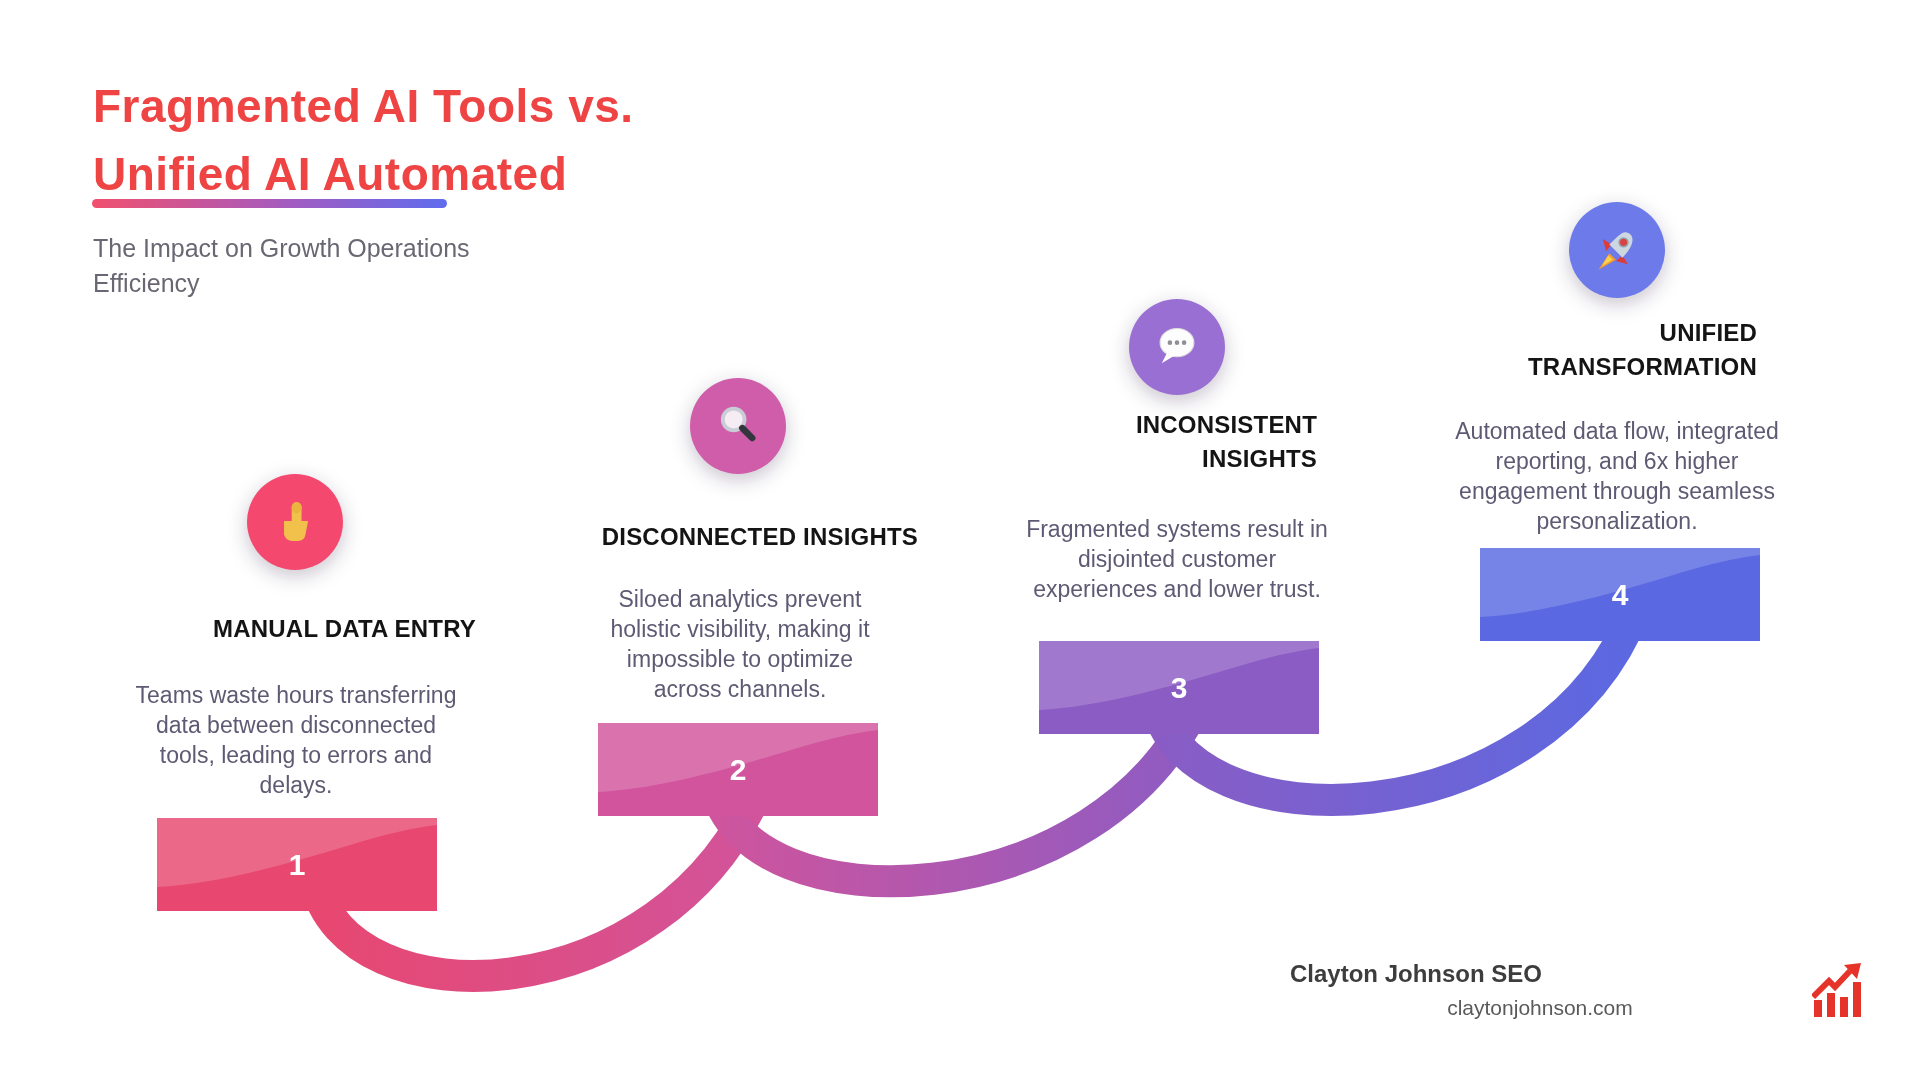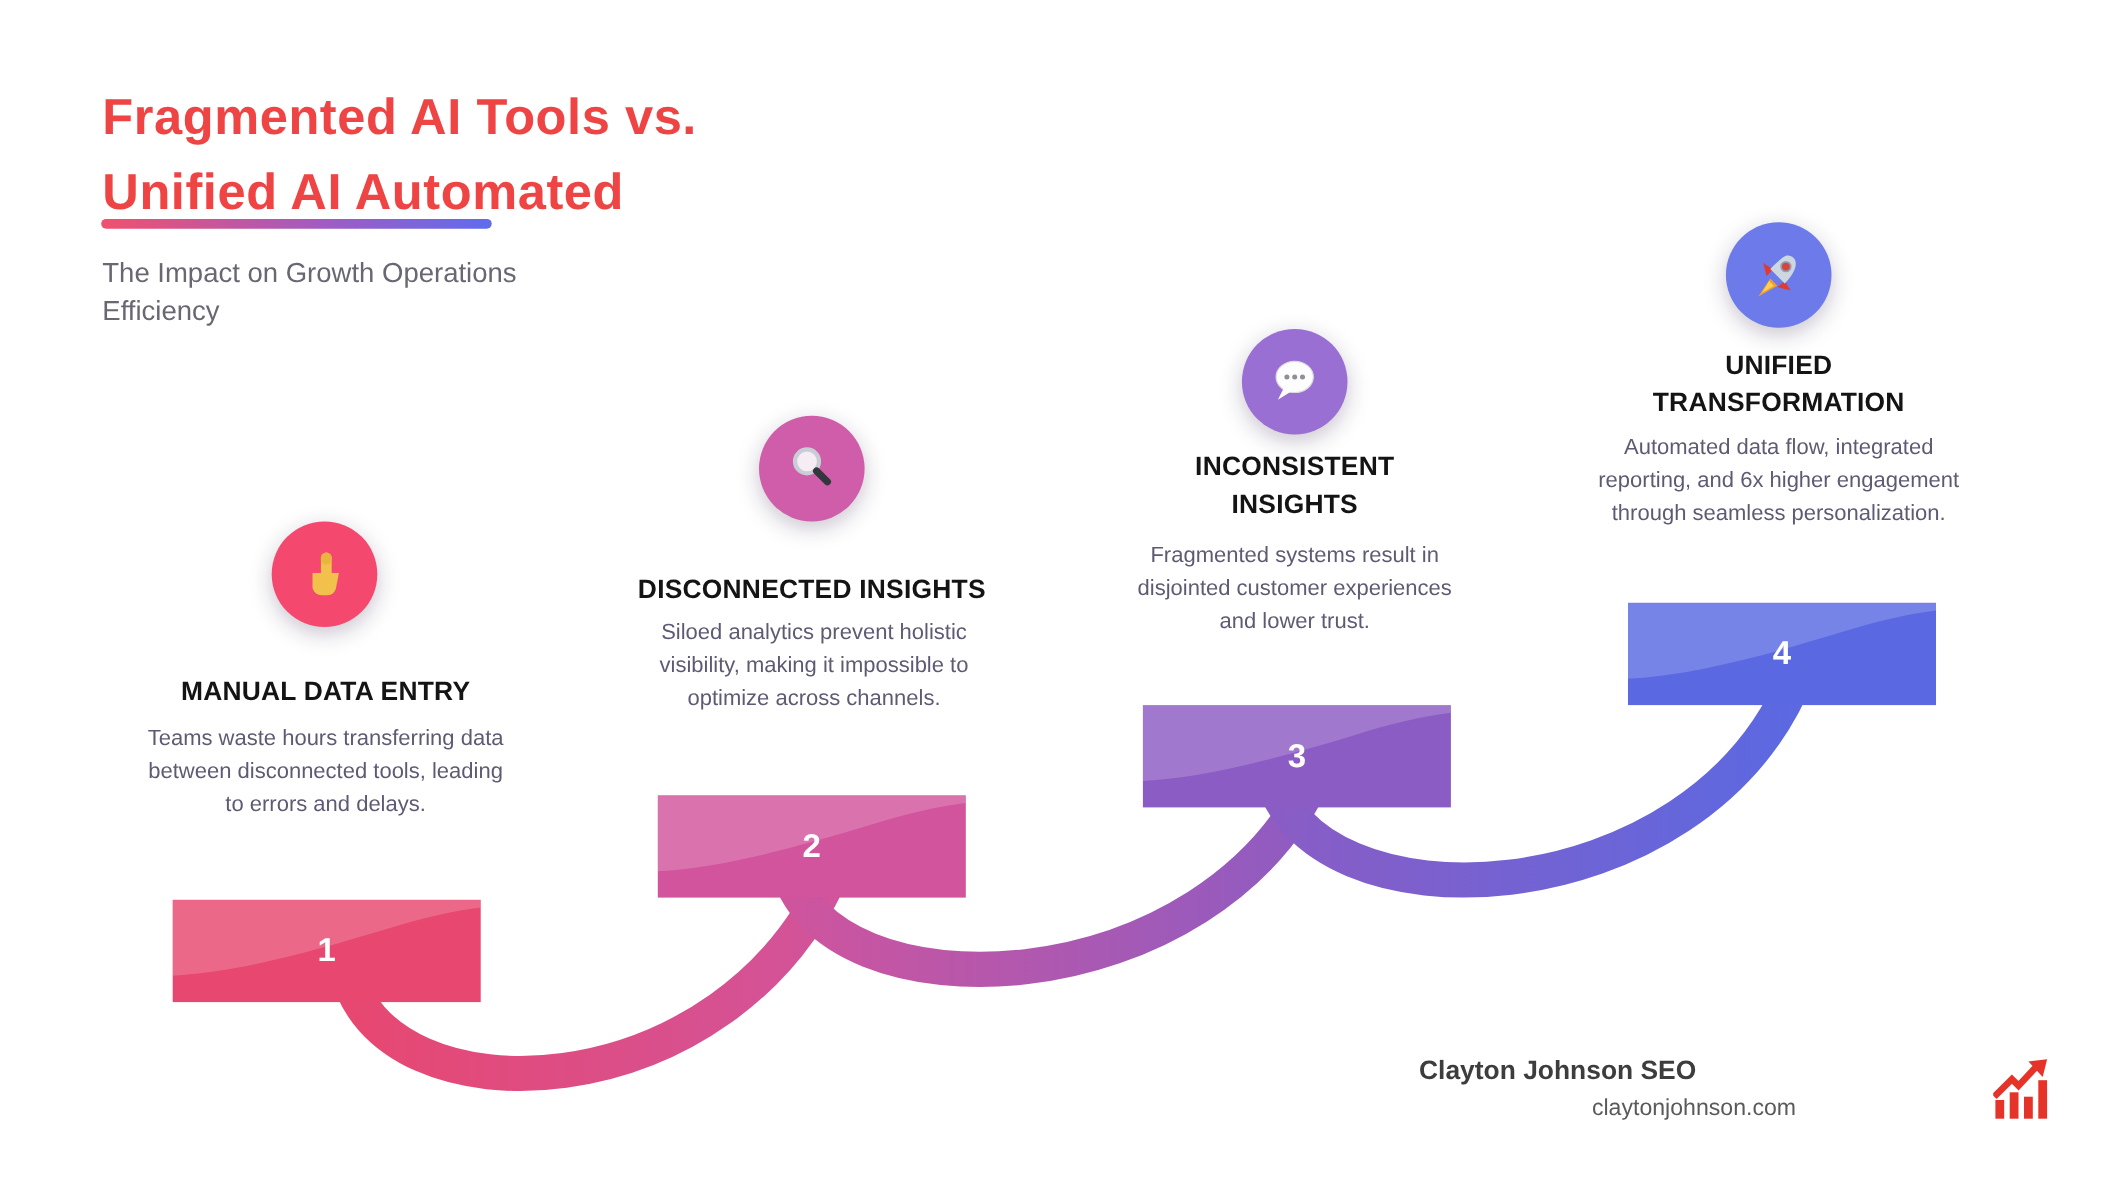--- a/index.html
+++ b/index.html
@@ -65,34 +65,35 @@
   .circle-2 { left: 690px; top: 378px; background: #cf5da9; }
   .circle-3 { left: 1129px; top: 299px; background: #9a6fd3; }
   .circle-4 { left: 1569px; top: 202px; background: #6c7be9; }
 
   .step-title {
     position: absolute;
     font-size: 24px;
     line-height: 34px;
     font-weight: 700;
     color: #141414;
-    text-align: center;
+    text-align: right;
     letter-spacing: 0.2px;
   }
   .title-1 { left: 116px; top: 612px; width: 360px; }
   .title-2 { left: 558px; top: 520px; width: 360px; }
   .title-3 { left: 1037px; top: 408px; width: 280px; }
   .title-4 { left: 1477px; top: 316px; width: 280px; }
 
   .step-desc {
     position: absolute;
-    font-size: 20px;
+    font-size: 23px;
     line-height: 30px;
     color: #5e5a73;
     text-align: center;
+    margin-top: 24px;
   }
   .desc-1 { left: 131px; top: 656px; width: 330px; }
   .desc-2 { left: 590px; top: 560px; width: 300px; }
   .desc-3 { left: 1017px; top: 490px; width: 320px; }
   .desc-4 { left: 1452px; top: 392px; width: 330px; }
 
   
   .block {
     position: absolute;
     width: 280px;

